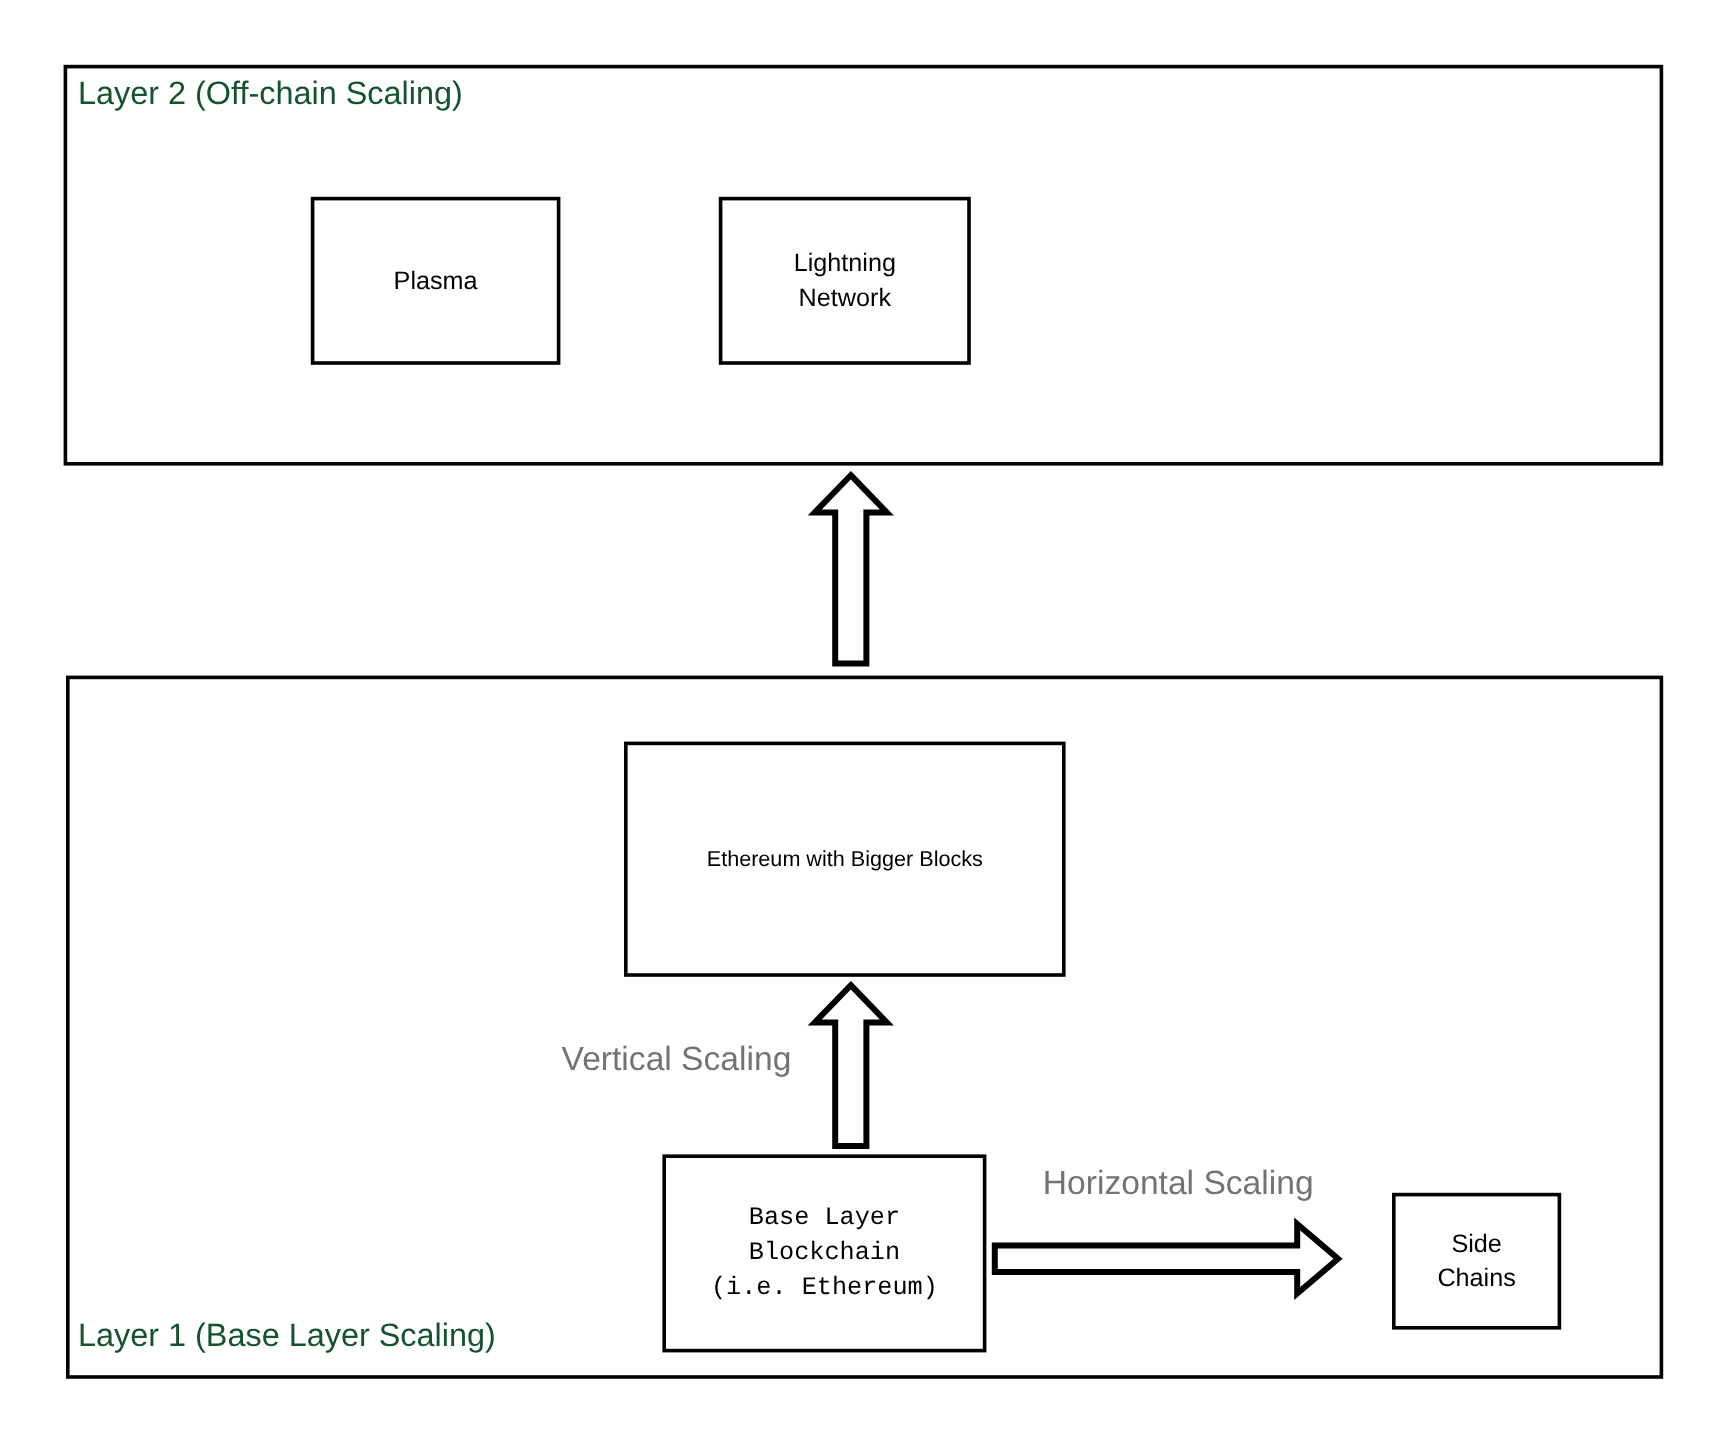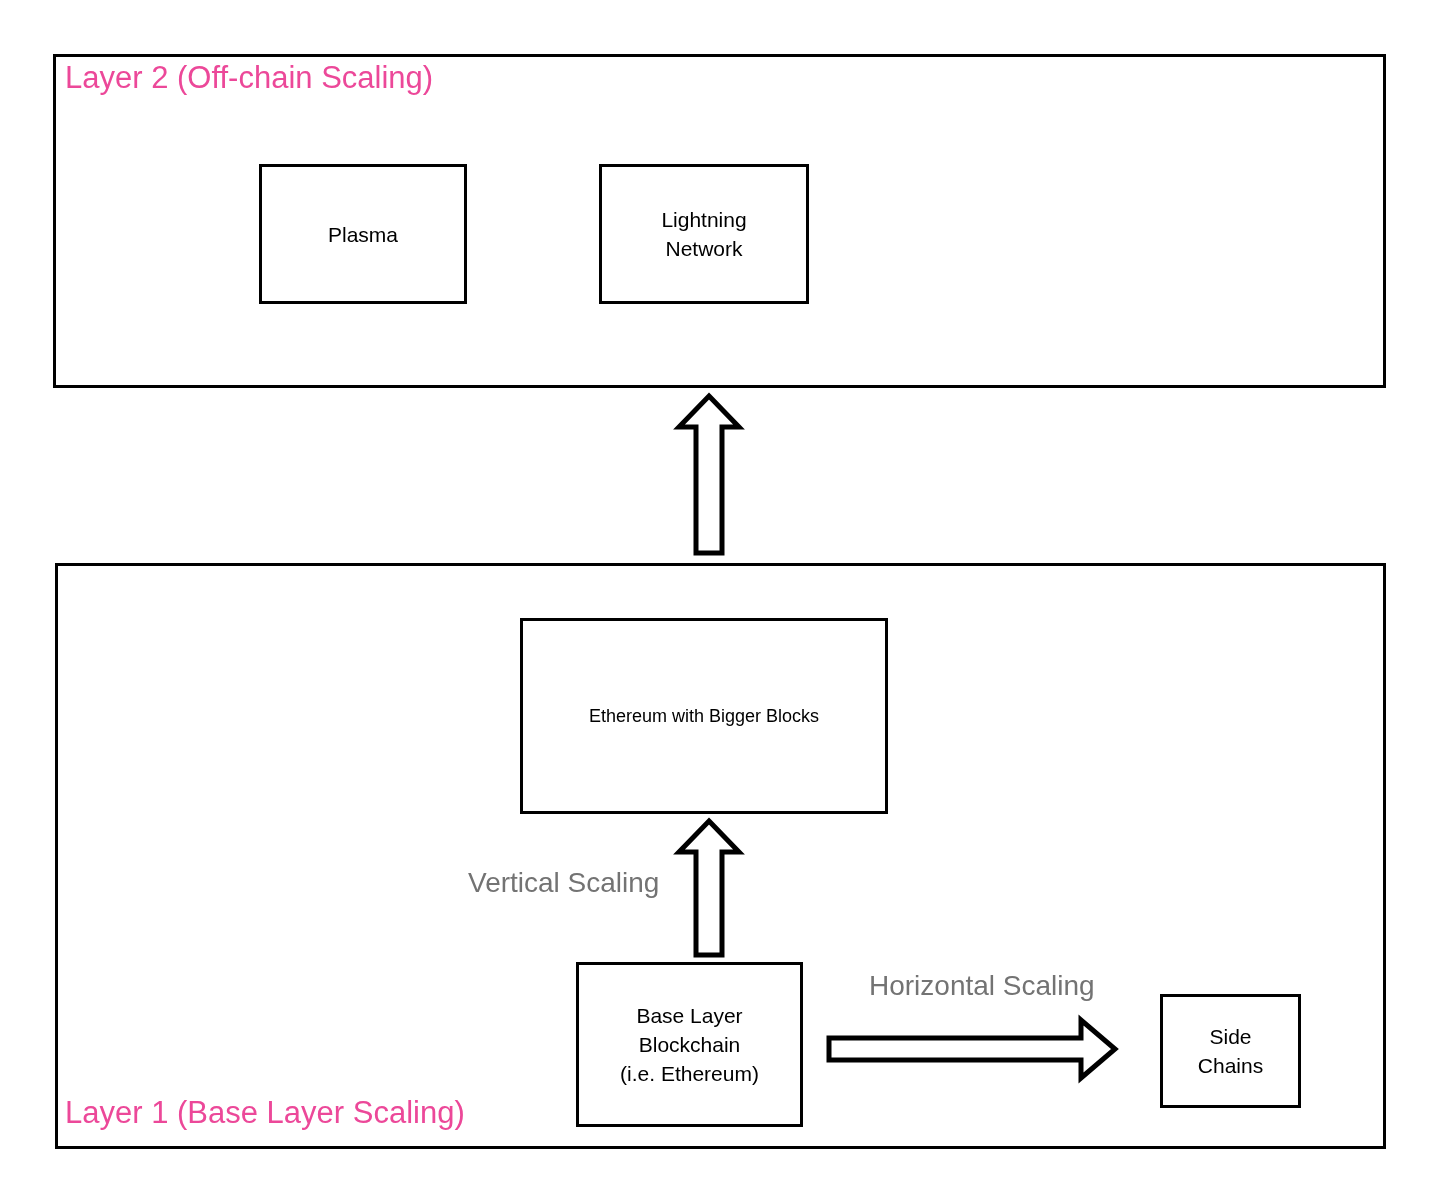--- a/index.html
+++ b/index.html
@@ -32,23 +32,23 @@
     height: 334px;
   }
   #layer1-container {
     left: 55px;
     top: 563px;
     width: 1331px;
     height: 586px;
   }
   .layer-title {
     position: absolute;
-    font-size: 31px;
+    font-size: 27px;
     line-height: 32px;
-    color: #ec4899;
+    color: #14532d;
     white-space: nowrap;
   }
   #layer2-title {
     left: 65px;
     top: 62px;
   }
   #layer1-title {
     left: 65px;
     top: 1097px;
   }
@@ -90,24 +90,25 @@
   #node-ethereum-bigger-blocks {
     left: 520px;
     top: 618px;
     width: 368px;
     height: 196px;
   }
   #node-ethereum-bigger-blocks .node-label {
     font-size: 18px;
   }
   #node-base-layer {
-    left: 576px;
+    left: 552px;
     top: 962px;
-    width: 227px;
+    width: 270px;
     height: 165px;
+    font-family: Liberation Mono, monospace;
   }
   #node-side-chains {
     left: 1160px;
     top: 994px;
     width: 141px;
     height: 114px;
   }
   .arrow-svg {
     position: absolute;
     overflow: visible;

